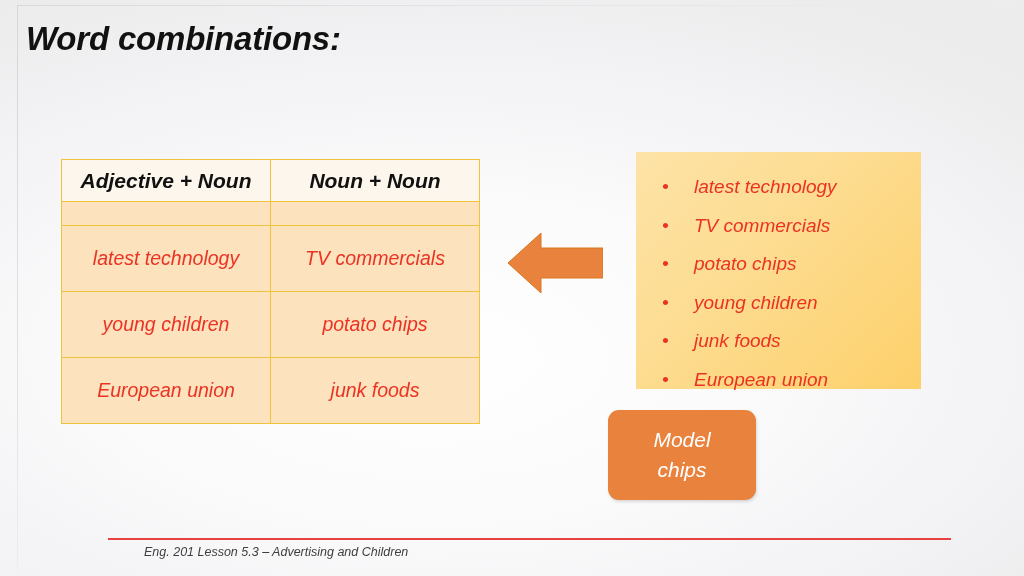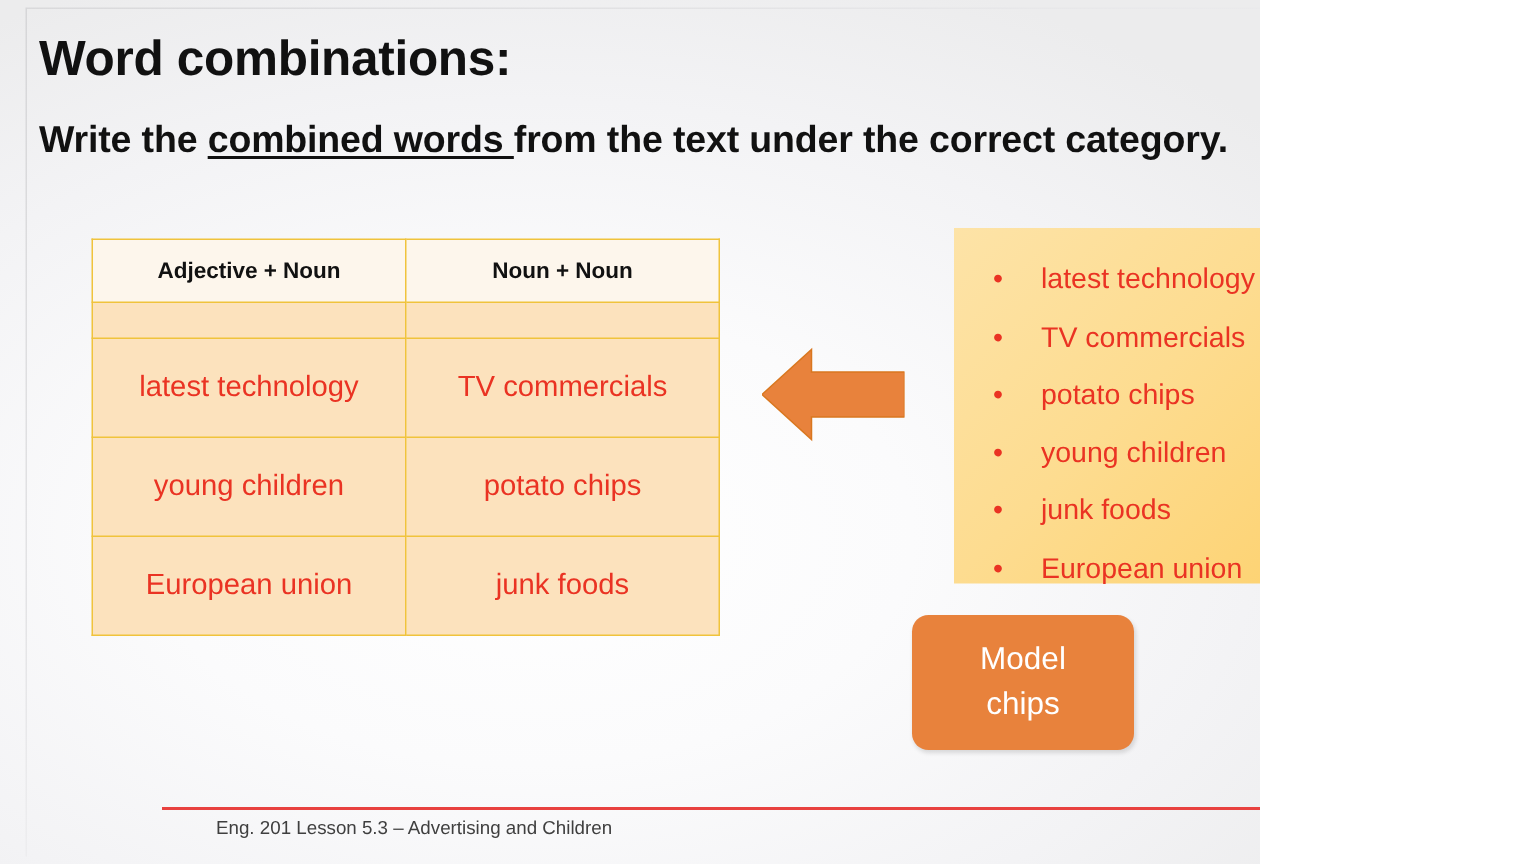--- a/index.html
+++ b/index.html
@@ -9,26 +9,27 @@
   body {
     width: 1024px;
     height: 576px;
     overflow: hidden;
     font-family: "Liberation Sans", sans-serif;
     background: #ffffff;
   }
 
   .slide {
     position: relative;
-    width: 840px;
+    width: 1024px;
     height: 576px;
     box-sizing: border-box;
     background:
       radial-gradient(ellipse 80% 70% at 42% 62%, #ffffff 0%, #fbfbfc 38%, #f3f3f5 72%, #ececed 100%);
     overflow: hidden;
+    font-style: italic;
   }
 
   
   .edge-top {
     position: absolute;
     left: 18px; top: 5px;
     width: 1000px; height: 1px;
     background: linear-gradient(to right, #d9d9db, #e6e6e8 60%, #ededef);
   }
   .edge-left {
@@ -77,21 +78,21 @@
   .answer-table th,
   .answer-table td {
     border: 1px solid #f0c33c;
     padding: 0;
     text-align: center;
     vertical-align: middle;
   }
   .answer-table th {
     height: 41px;
     background: #fdf6ec;
-    font-size: 15px;
+    font-size: 21px;
     font-weight: 700;
     color: #111111;
   }
   .answer-table td {
     background: #fce2bd;
     height: 65px;
     font-size: 19.5px;
     font-weight: 400;
     color: #ea3323;
   }
@@ -190,21 +191,20 @@
 </head>
 <body>
 
 <div class="slide">
 
   <div class="edge-top"></div>
   <div class="edge-left"></div>
 
   <div class="title">Word combinations:</div>
 
-  <div class="subtitle"><span>Write the </span><span class="u">combined words </span><span>from the text under the correct category.</span></div>
 
   <table class="answer-table">
     <thead>
       <tr>
         <th>Adjective + Noun</th>
         <th>Noun + Noun</th>
       </tr>
     </thead>
     <tbody>
       <tr class="spacer">

